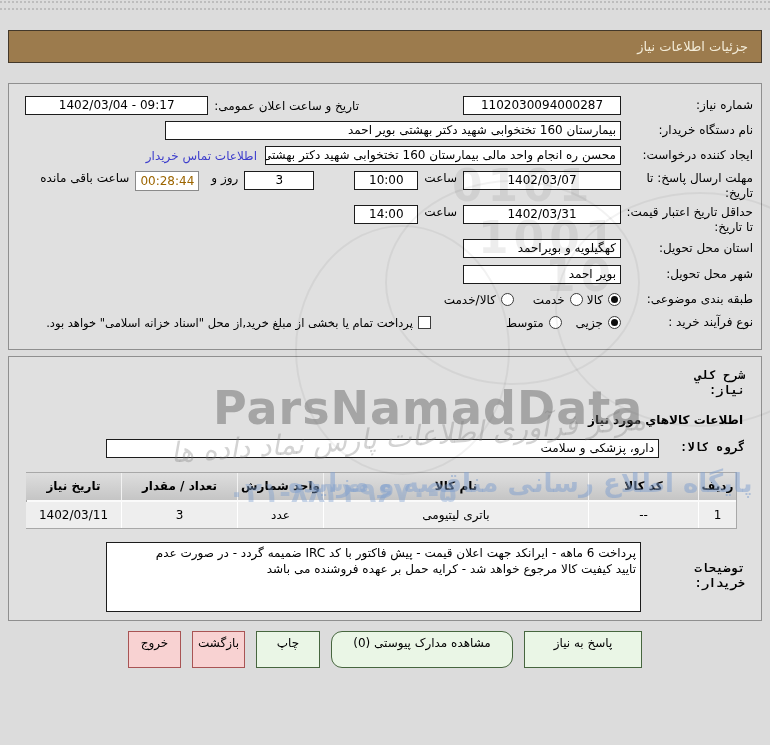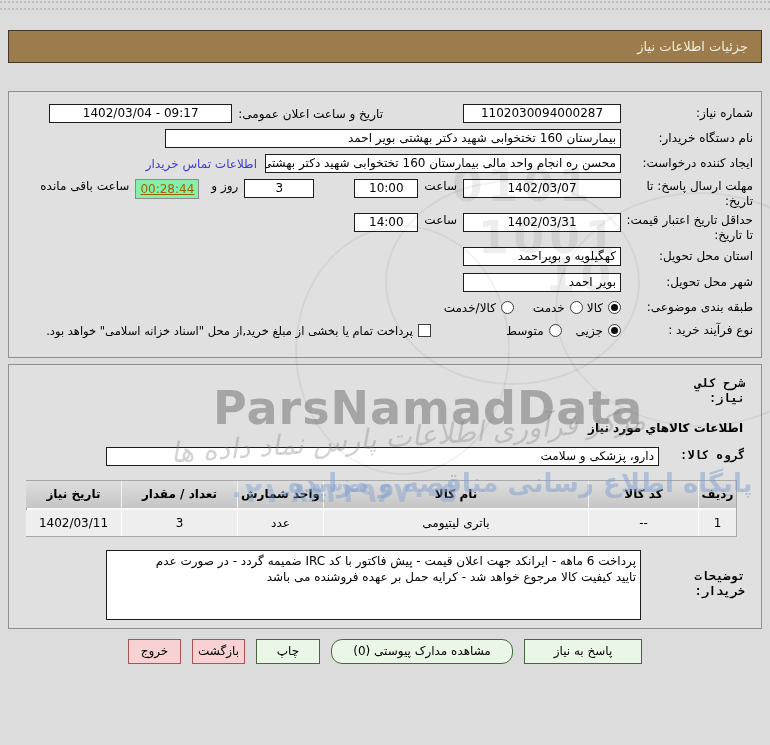--- a/index.html
+++ b/index.html
@@ -8,21 +8,21 @@
     background: #dcdcdc;
     font-family: "DejaVu Sans", sans-serif;
     font-size: 12px;
     color: #000;
     direction: rtl;
     position: relative;
     overflow: hidden;
   }
   .dotted-strip { height: 9px; border-top: 2px dotted #bdbdbd; border-bottom: 2px dotted #bdbdbd; margin-top: 1px; }
   .titlebar {
-    margin: 20px 8px 28px;
+    margin: 20px 8px 20px;
     height: 33px;
     background: #9c7b4d;
     border: 1px solid #43382a;
     color: #f3ecd8;
     line-height: 31px;
     padding: 0 13px;
     font-size: 13px;
   }
   .section {
     margin: 0 8px;
@@ -46,23 +46,23 @@
     white-space: nowrap;
     flex: none;
   }
   .center { text-align: center; }
   .ltr { direction: ltr; }
   .w158 { width: 158px; } .w64 { width: 64px; } .w70 { width: 70px; }
   .w456 { width: 456px; } .w402 { width: 356px; }
   .link { color: #3d3dcc; margin-right: 8px; white-space: nowrap; cursor: pointer; }
   .mini-lbl { margin: 0 6px; white-space: nowrap; }
   .countdown {
-    background: #86efac; border: 1px solid #8a8a8a; color: #9c6500;
+    background: #ffffff; border: 1px solid #8a8a8a; color: #9c6500;
     height: 20px; line-height: 18px; width: 64px; text-align: center;
-    direction: ltr; flex: none; margin-right: 6px; text-decoration: underline;
+    direction: ltr; flex: none; margin-right: 6px;
   }
   .radio { width: 13px; height: 13px; border: 1px solid #3c3c3c; border-radius: 50%; background: #fff; position: relative; flex: none; margin-left: 5px; }
   .radio.checked::after { content: ""; position: absolute; inset: 2px; background: #0d0d0d; border-radius: 50%; }
   .checkbox { width: 13px; height: 13px; border: 1px solid #3c3c3c; background: #fff; flex: none; margin-left: 5px; }
   .opt { display: flex; align-items: center; margin-left: 19px; }
   .opt-lbl { white-space: nowrap; }
   .small { font-size: 11.5px; white-space: nowrap; }
   .textarea {
     background: #fff; border: 1px solid #1c1c1c; overflow: hidden;
     padding: 2px 4px; line-height: 16px; flex: none;
@@ -78,21 +78,21 @@
     border-left: 1px solid #f2f2f2;
   }
   .tbody { border-top: 2px solid #fafafa; }
   .tbody .cell { background: #eeeeee; height: 26px; line-height: 26px; border-left: 1px solid #fff; }
   .cell { text-align: center; overflow: hidden; white-space: nowrap; flex: none; }
   .cell:last-child { border-left: none; }
   .c0 { width: 38px; } .c1 { width: 110px; } .c2 { width: 265px; }
   .c3 { width: 86px; } .c4 { width: 116px; } .c5 { width: 95px; }
   .btnrow { display: flex; justify-content: center; gap: 11px; margin-top: 10px; }
   .btn {
-    height: 25px; line-height: 23px; font-size: 12px; text-align: center;
+    height: 37px; line-height: 23px; font-size: 12px; text-align: center;
     font-family: "DejaVu Sans", sans-serif; cursor: pointer; white-space: nowrap;
   }
   .btn-green { background: #eaf6e6; border: 1px solid #47663f; }
   .btn-pink { background: #f8d2d2; border: 1px solid #a85454; }
   .b-reply { width: 118px; } .b-docs { width: 182px; border-radius: 11px; } .b-print { width: 64px; }
   .b-back { width: 53px; } .b-exit { width: 53px; }
   
   .wm { position: absolute; inset: 0; pointer-events: none; z-index: 30; }
   .wm > div { position: absolute; white-space: nowrap; }
   .wm-circle { border: 2px solid rgba(0,0,0,0.05); border-radius: 50%; }
@@ -106,21 +106,21 @@
 <body>
 
 <div class="dotted-strip"></div>
 
 <div class="titlebar">جزئیات اطلاعات نیاز</div>
 
 <div class="section section-1">
   <div class="frow">
     <div class="lbl">شماره نیاز:</div>
     <div class="box w158 center ltr">1102030094000287</div>
-    <div class="mini-lbl" style="margin-right:80px">تاریخ و ساعت اعلان عمومی:</div>
+    <div class="mini-lbl" style="margin-right:104px">تاریخ و ساعت اعلان عمومی:</div>
     <div class="box center ltr" style="width:183px">1402/03/04 - 09:17</div>
   </div>
 
   <div class="frow">
     <div class="lbl">نام دستگاه خریدار:</div>
     <div class="box w456">بیمارستان 160 تختخوابی شهید دکتر بهشتی بویر احمد</div>
   </div>
 
   <div class="frow">
     <div class="lbl">ایجاد کننده درخواست:</div>

